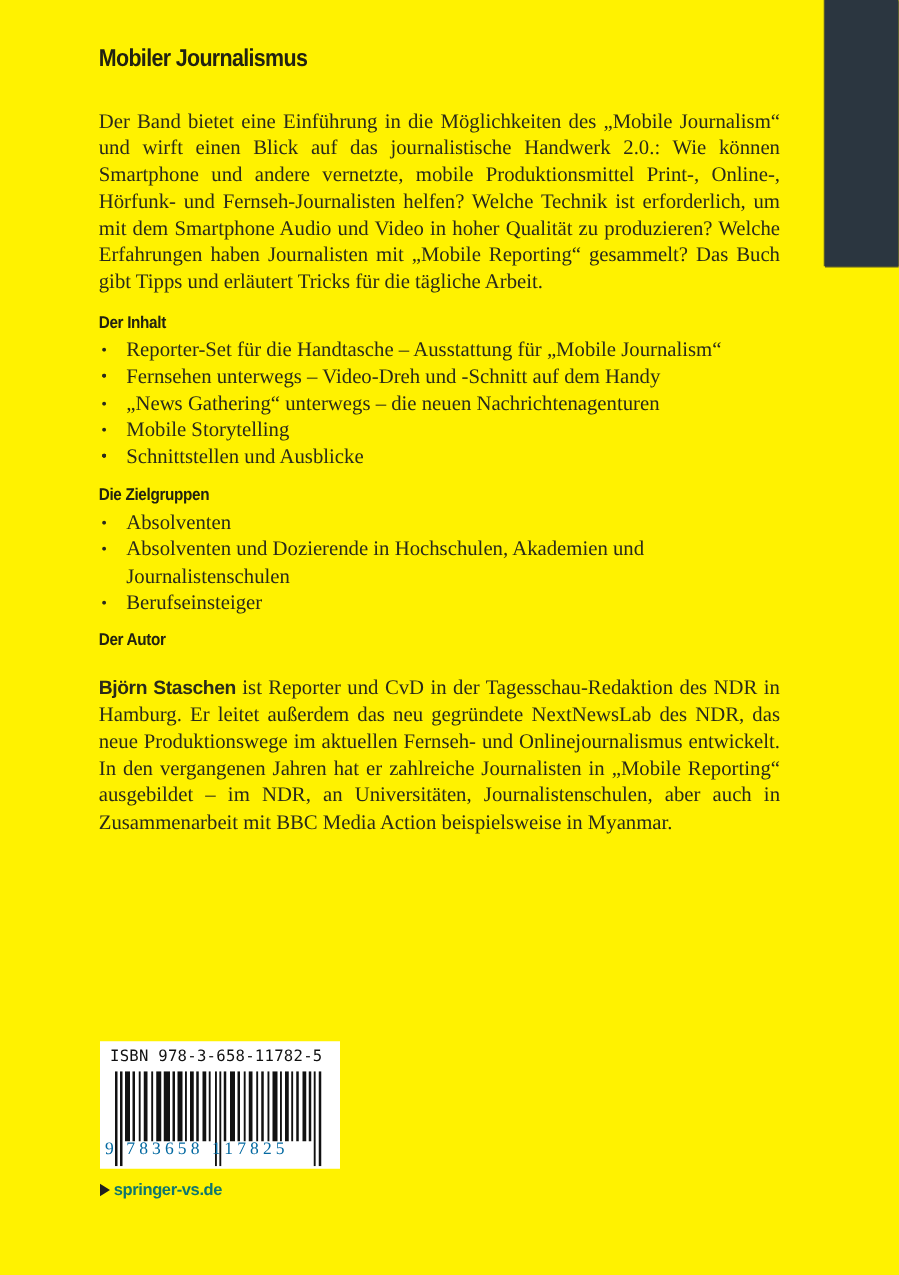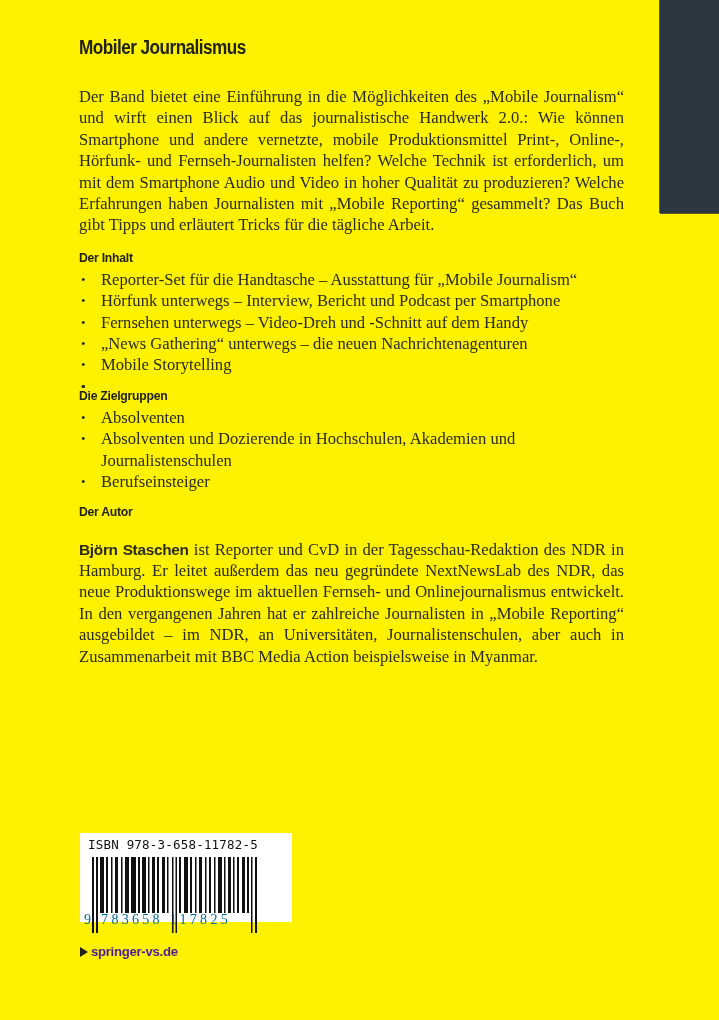--- a/index.html
+++ b/index.html
@@ -46,68 +46,67 @@
   ul.list li .bullet {
     position: absolute; left: 2px; top: 0;
     font-size: 13px;
   }
   .author-text { margin-top: 20px; }
   .author-name {
     font-family: "Liberation Sans", sans-serif; font-weight: bold;
     font-size: 15.4px; letter-spacing: -0.3px;
   }
   .barcode-box {
-    position: absolute; left: 80px; top: 833px; width: 192px; height: 89px;
+    position: absolute; left: 80px; top: 833px; width: 192px; height: 102px;
     background: #ffffff;
-    padding-left: 20px;
   }
   .isbn-text {
     position: absolute; left: 8px; top: 4px;
     font-family: "DejaVu Sans Mono", monospace; font-size: 12.5px;
     color: #111; letter-spacing: 0.2px;
   }
   .bars {
     position: absolute; left: 10px; top: 24px; width: 172px; height: 76px;
   }
   .digits {
     position: absolute; left: 4px; top: 79px;
     font-family: Liberation Serif, serif; font-size: 14px;
     color: #0369a1; letter-spacing: 3.3px; background: transparent;
   }
   .website {
     position: absolute; left: 80px; top: 944px;
     font-family: "Liberation Sans", sans-serif; font-weight: bold;
-    font-size: 13.2px; color: #4c1d95; letter-spacing: -0.3px;
+    font-size: 13.2px; color: #0f766e; letter-spacing: -0.3px;
     display: flex; align-items: center; gap: 3px;
   }
   .website .arrow {
     width: 0; height: 0; border-top: 5px solid transparent;
     border-bottom: 5px solid transparent; border-left: 8px solid #1f1f1f;
     display: inline-block;
   }
 </style>
 </head>
 <body>
 
 <div class="spine-bar"></div>
 
 <div class="content">
   <h1 class="title">Mobiler Journalismus</h1>
   <p class="body-text intro">Der Band bietet eine Einführung in die Möglichkeiten des „Mobile Journalism“ und wirft einen Blick auf das journalistische Handwerk 2.0.: Wie können Smartphone und andere vernetzte, mobile Produktionsmittel Print-, Online-, Hörfunk- und Fernseh-Journalisten helfen? Welche Technik ist erforderlich, um mit dem Smartphone Audio und Video in hoher Qualität zu produzieren? Welche Erfahrungen haben Journalisten mit „Mobile Reporting“ gesammelt? Das Buch gibt Tipps und erläutert Tricks für die tägliche Arbeit.</p>
 
   <h2 class="section-head sec-inhalt">Der Inhalt</h2>
   <ul class="list">
     <li><span class="bullet">•</span><span>Reporter-Set für die Handtasche – Ausstattung für „Mobile Journalism“</span></li>
-    <li><span class="bullet">•</span><span>Hörfunk unterwegs – Interview, Bericht und Podcast per Smartphone</span></li>
+    <li><span class="bullet">•</span></li>
     <li><span class="bullet">•</span><span>Fernsehen unterwegs – Video-Dreh und -Schnitt auf dem Handy</span></li>
     <li><span class="bullet">•</span><span>„News Gathering“ unterwegs – die neuen Nachrichtenagenturen</span></li>
     <li><span class="bullet">•</span><span>Mobile Storytelling</span></li>
     <li><span class="bullet">•</span></li>
     <li><span class="bullet">•</span></li>
-    <li><span class="bullet">•</span></li>
+    <li><span class="bullet">•</span><span>Schnittstellen und Ausblicke</span></li>
   </ul>
 
   <h2 class="section-head sec-ziel">Die Zielgruppen</h2>
   <ul class="list" style="width:470px;">
     <li><span class="bullet">•</span><span>Absolventen</span></li>
     <li><span class="bullet">•</span><span>Absolventen und Dozierende in Hochschulen, Akademien und Journalistenschulen</span></li>
     <li><span class="bullet">•</span><span>Berufseinsteiger</span></li>
   </ul>
 
   <h2 class="section-head sec-autor">Der Autor</h2>

